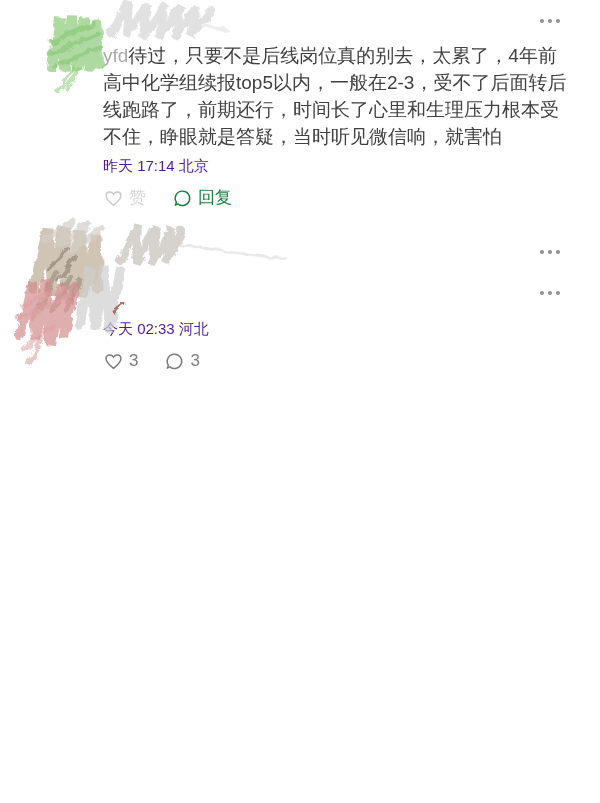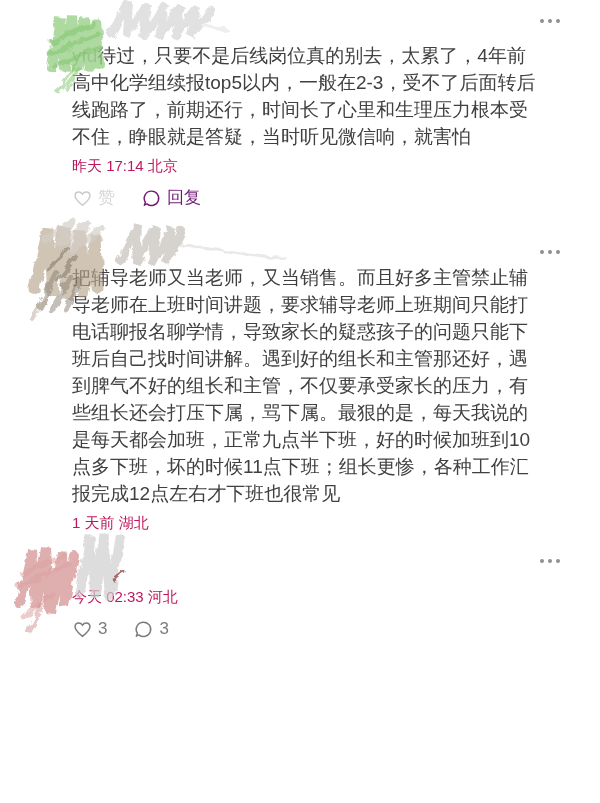--- a/index.html
+++ b/index.html
@@ -2,33 +2,33 @@
 <html><head>
 <meta charset="utf-8">
 <style>
   html,body{margin:0;padding:0;}
   body{
     width:600px;height:803px;background:#ffffff;overflow:hidden;
     font-family:"Liberation Sans","DejaVu Sans",sans-serif;
     -webkit-font-smoothing:antialiased;
   }
   .comment{position:relative;}
-  .c-content{margin-left:72px;width:470px;}
+  .c-content{margin-left:103px;width:470px;}
   .c-text{
     margin:0;font-size:19px;line-height:27px;color:#404040;
     text-align:left;word-break:break-word;
   }
   .c-text .prefix{color:#a9a9a9;}
-  .c-meta{margin-top:7px;font-size:15px;color:#be185d;height:18px;line-height:18px;}
+  .c-meta{margin-top:7px;font-size:15px;color:#4c1d95;height:18px;line-height:18px;}
   .c-actions{margin-top:12px;display:flex;align-items:center;height:22px;}
   .act{display:flex;align-items:center;margin-right:26px;cursor:pointer;}
   .act svg{display:block;margin-right:5px;}
   .act span{font-size:17px;line-height:20px;}
   .actions-light{color:#c9c9c9;}
-  .actions-light .reply{color:#701a75;}
+  .actions-light .reply{color:#15803d;}
   .actions-dark{color:#7c7c7c;}
   .more{
     position:absolute;right:40px;display:flex;gap:4px;align-items:center;
     height:14px;cursor:pointer;
   }
   .more i{width:4px;height:4px;border-radius:50%;background:#8f8f8f;display:block;}
   .scrib{position:absolute;pointer-events:auto;}
   .defs{position:absolute;width:0;height:0;overflow:hidden;}
 </style>
 </head>
@@ -96,24 +96,20 @@
     <g filter="url(#roughen)" fill="none" stroke-linecap="round">
       <path d="M12 48 L30 12 L28 50 L48 14 L44 52 L64 16 L58 50 L74 18" stroke="#c8c4bf" stroke-width="8" opacity="0.75"></path>
       <path d="M40 28 L178 46" stroke="#d6d3cf" stroke-width="3" opacity="0.5"></path>
     </g>
   </svg>
   <div class="more" style="top:36px;">
     <i></i>
       <i></i>
       <i></i>
   </div>
-  <div class="c-content">
-    <p class="c-text">把辅导老师又当老师，又当销售。而且好多主管禁止辅导老师在上班时间讲题，要求辅导老师上班期间只能打电话聊报名聊学情，导致家长的疑惑孩子的问题只能下班后自己找时间讲解。遇到好的组长和主管那还好，遇到脾气不好的组长和主管，不仅要承受家长的压力，有些组长还会打压下属，骂下属。最狠的是，每天我说的是每天都会加班，正常九点半下班，好的时候加班到10点多下班，坏的时候11点下班；组长更惨，各种工作汇报完成12点左右才下班也很常见</p>
-    <div class="c-meta">1 天前 湖北</div>
-  </div>
 </div>
 
 <div class="comment" style="padding-top:49px;">
   <svg class="scrib" style="left:8px;top:2px;" width="80" height="105" viewBox="0 0 80 105">
     <g filter="url(#roughen)" fill="none" stroke-linecap="round">
       <path d="M12 70 L24 16 L28 74 L38 14 L42 78 L54 18 L56 72 L66 22" stroke="#d28b8b" stroke-width="10" opacity="0.7"></path>
       <path d="M10 52 L60 30 M14 40 L56 22 M16 84 L44 60" stroke="#dda2a2" stroke-width="5" opacity="0.55"></path>
       <path d="M20 98 L34 72" stroke="#cf8f8f" stroke-width="4" opacity="0.5"></path>
     </g>
   </svg>

